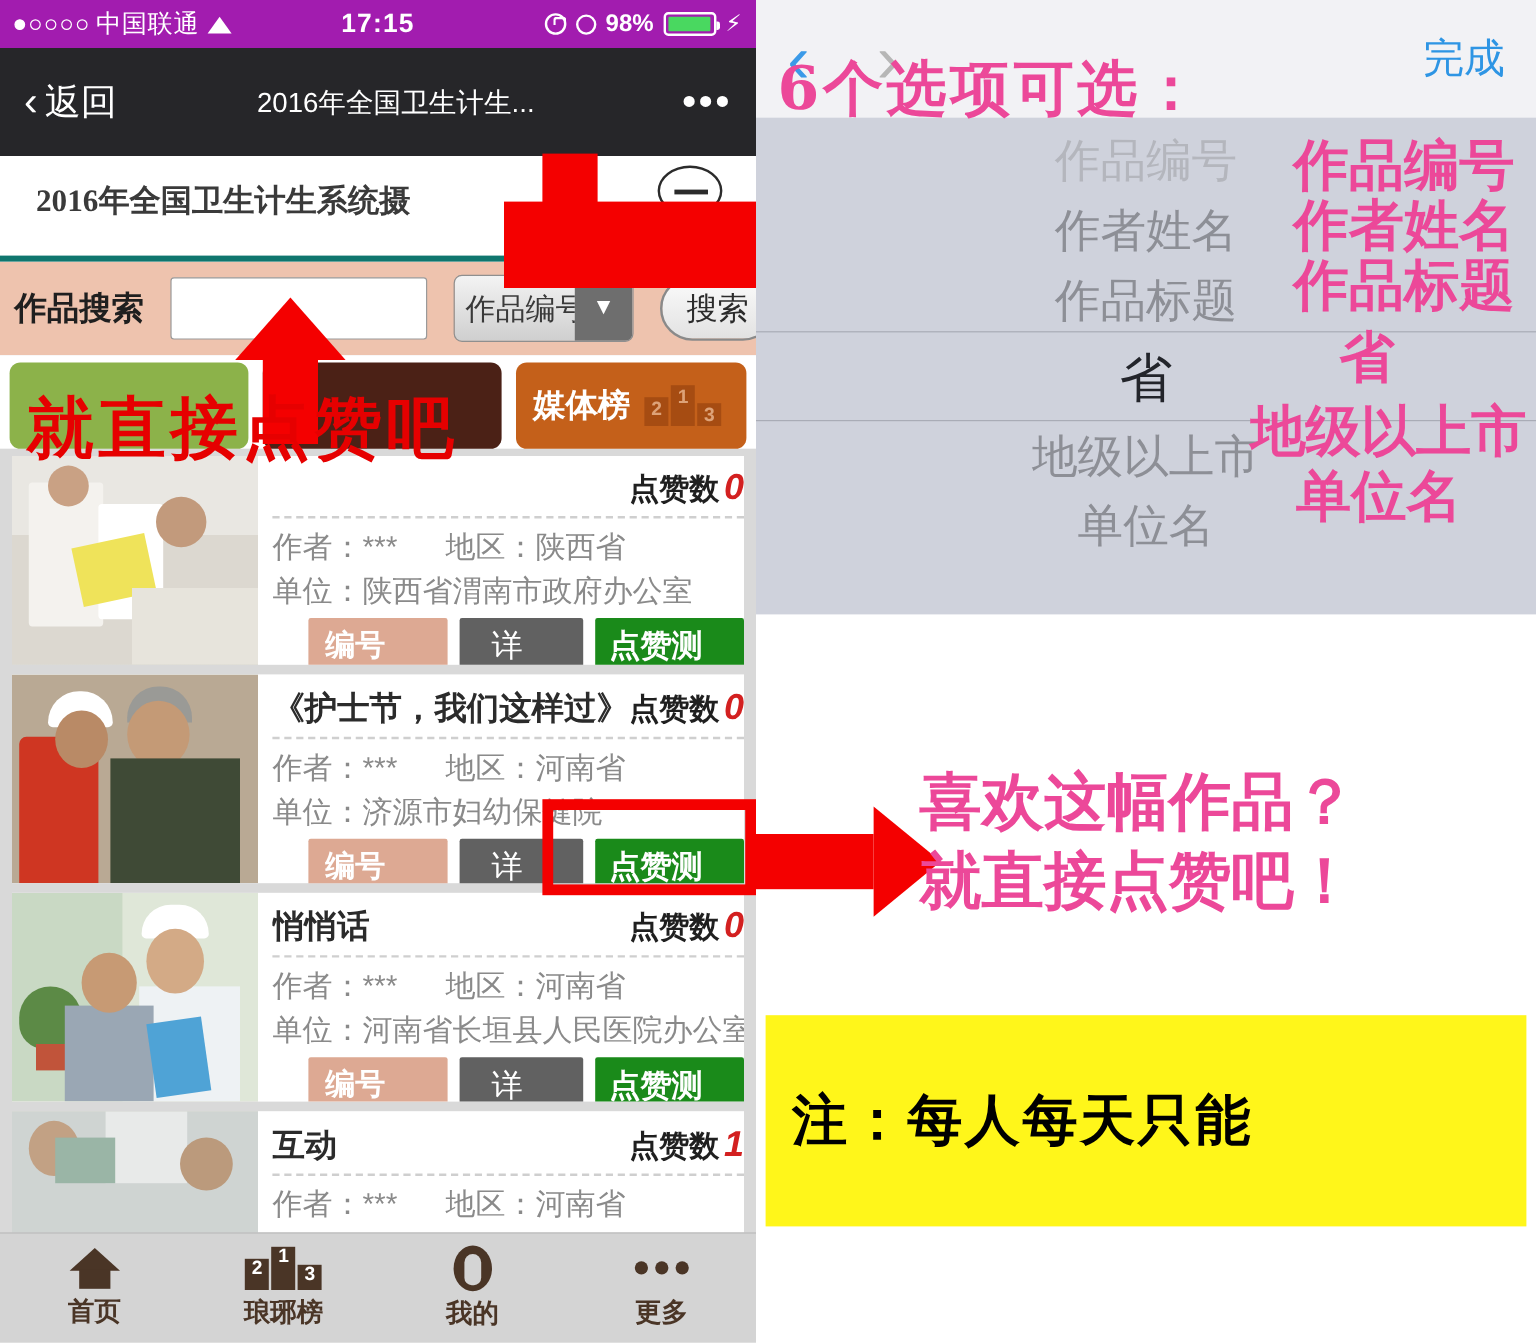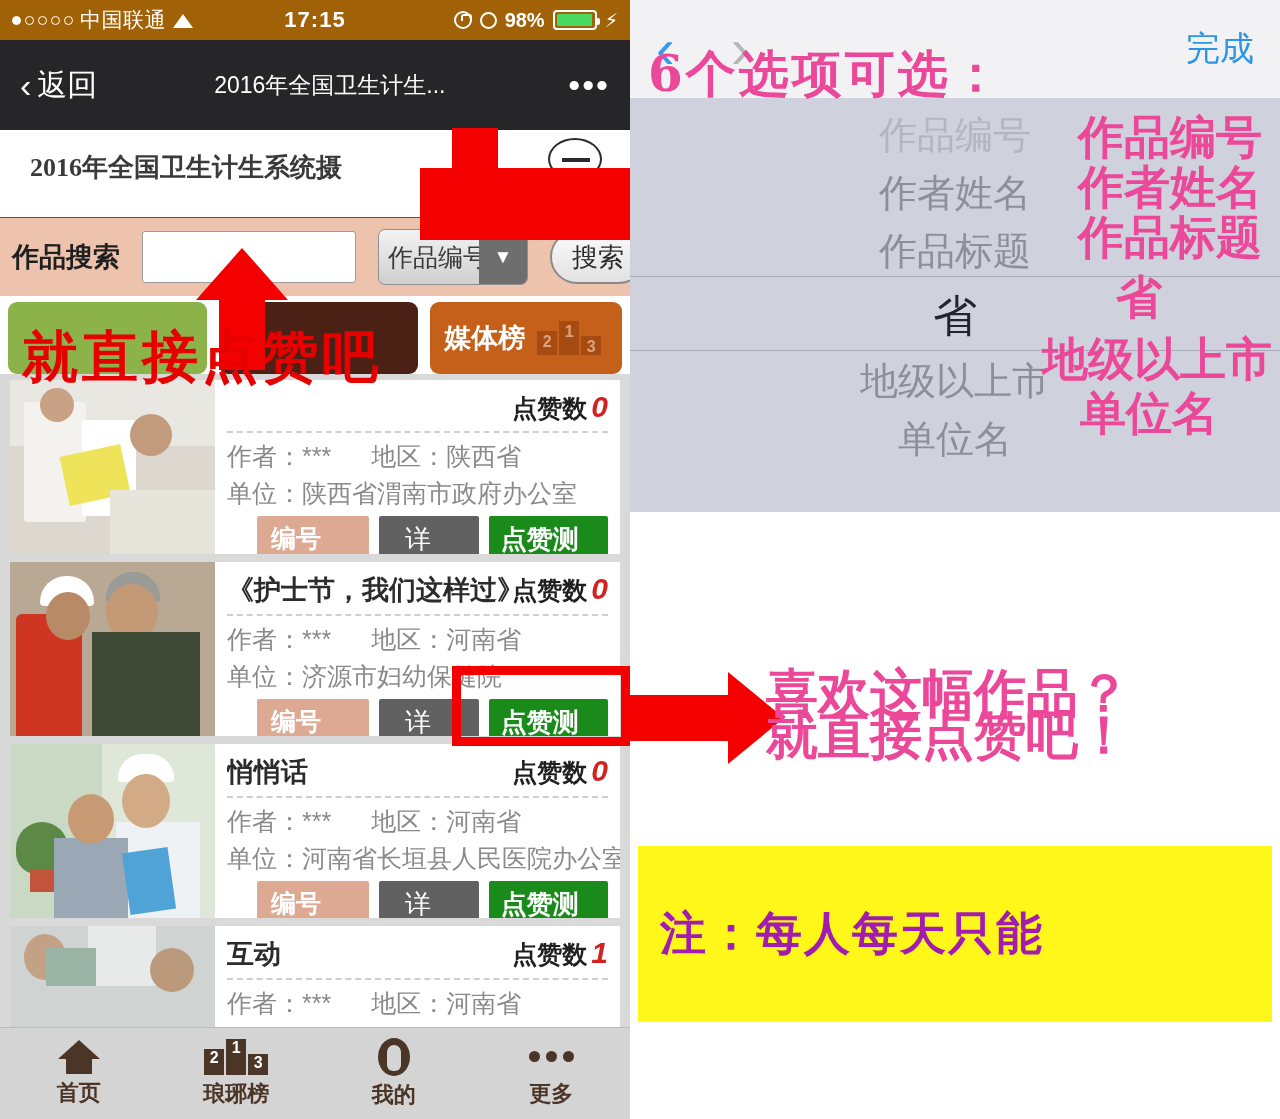--- a/index.html
+++ b/index.html
@@ -5,21 +5,21 @@
   * { margin:0; padding:0; box-sizing:border-box; }
   html,body { width:1280px; height:1119px; background:#fff;
     font-family:"Liberation Sans","DejaVu Sans",sans-serif; overflow:hidden; }
   .stage { position:relative; width:1280px; height:1119px; }
 
   
   .phone { position:absolute; left:0; top:0; width:630px; height:1119px;
     background:#ddd; overflow:hidden; }
 
   
-  .statusbar { position:relative; height:40px; background:#a16207; color:#fff;
+  .statusbar { position:relative; height:40px; background:#a21caf; color:#fff;
     display:flex; align-items:center; padding:0 12px; font-size:20px; }
   .sb-left { display:flex; align-items:center; gap:7px; }
   .dots { display:flex; gap:4px; align-items:center; }
   .dots i { width:9px; height:9px; border-radius:50%; border:1.4px solid #fff;
     display:block; }
   .dots i.on { background:#fff; }
   .sb-carrier { font-size:21px; letter-spacing:.5px; }
   .wifi { position:relative; width:20px; height:15px; }
   .wifi::before { content:""; position:absolute; left:0; bottom:0; width:0; height:0;
     border-left:10px solid transparent; border-right:10px solid transparent;
@@ -45,21 +45,21 @@
   .navbar { height:90px; background:#262629; color:#fff; display:flex;
     align-items:center; padding:0 20px; }
   .nb-back { display:flex; align-items:center; gap:6px; font-size:30px; cursor:pointer; }
   .nb-chev { font-size:34px; font-weight:300; line-height:1; }
   .nb-title { flex:1; text-align:center; font-size:23px; font-weight:500;
     white-space:nowrap; overflow:hidden; margin-left:-6px; }
   .nb-more { font-size:34px; letter-spacing:2px; line-height:.6; }
 
   
   .wbhead { position:relative; height:88px; background:#fff;
-    border-bottom:1px solid #0f766e; }
+    border-bottom:5px solid #0f766e; }
   .wbhead-title { position:absolute; left:30px; top:20px; font-size:26px;
     font-weight:700; color:#3a3a3a; font-family:"Liberation Serif",serif;
     white-space:nowrap; }
   .menu-btn { position:absolute; right:26px; top:8px; width:58px; text-align:center; }
   .menu-circ { width:54px; height:42px; border:2.5px solid #2b2b2b;
     border-radius:50%; margin:0 auto; position:relative; }
   .menu-circ::after { content:""; position:absolute; left:12px; top:18px; width:28px;
     height:4px; background:#2b2b2b; }
   .menu-lbl { font-size:17px; color:#444; letter-spacing:1px; margin-top:-2px; }
 
@@ -94,21 +94,21 @@
     display:flex; align-items:flex-start; justify-content:center; width:20px;
     padding-top:2px; }
   .p2 { height:24px; } .p1 { height:34px; } .p3 { height:19px; }
 
   
   .list { background:#d9d9d9; padding:6px 10px 0 10px; }
   .card { display:flex; background:#fff; margin-bottom:8px; height:174px;
     overflow:hidden; }
   .card .thumb { width:205px; flex:none; position:relative; overflow:hidden;
     background:#c9c9c0; }
-  .card .body { flex:1; padding:10px 12px 0 12px; min-width:0; position:relative; }
+  .card .body { flex:1; padding:10px 0 0 12px; min-width:0; position:relative; }
   .c-top { display:flex; align-items:baseline; border-bottom:2px dashed #cfcfcf;
     padding-bottom:6px; }
   .c-title { font-size:27px; color:#2b2b2b; font-weight:700; white-space:nowrap;
     overflow:hidden; }
   .c-likes { margin-left:auto; font-size:25px; font-weight:700; color:#1f1f1f;
     white-space:nowrap; }
   .c-likes b { color:#d32020; font-size:30px; font-style:italic; margin-left:4px; }
   .c-meta { display:flex; gap:40px; margin-top:7px; font-size:25px; color:#8a8a8a; }
   .c-unit { margin-top:4px; font-size:25px; color:#8a8a8a; white-space:nowrap; }
   .c-btns { display:flex; gap:10px; margin-top:6px; padding-left:30px; }
@@ -173,21 +173,21 @@
   
   .r-ann { position:absolute; color:#ec4899; font-weight:700;
     font-family:"DejaVu Serif","Liberation Serif",serif; line-height:1.12;
     white-space:nowrap; }
   .arrow-right { position:absolute; display:flex; align-items:center; }
   .arrow-right .stem { height:46px; background:#f40000; }
   .arrow-right .head { width:0; height:0; border-top:46px solid transparent;
     border-bottom:46px solid transparent; border-left:56px solid #f40000; }
   .note { position:absolute; background:#fff61a; display:flex; flex-direction:column;
     justify-content:center; padding-left:22px; gap:10px; }
-  .note div { font-size:46px; color:#a21caf; font-weight:700;
+  .note div { font-size:46px; color:#000000; font-weight:700;
     font-family:"DejaVu Serif","Liberation Serif",serif; letter-spacing:2px; }
 
   
   .th1 { position:absolute; inset:0;
     background:linear-gradient(#e9e7e2 0 38%,#dcd8d0 38% 100%); }
   .th1 .doc { position:absolute; left:14px; top:22px; width:62px; height:120px;
     background:#f4f2ee; border-radius:3px; }
   .th1 .doc2 { position:absolute; left:72px; top:40px; width:54px; height:96px;
     background:#fff; border-radius:3px; }
   .th1 .face { position:absolute; left:30px; top:8px; width:34px; height:34px;
@@ -496,20 +496,20 @@
     <div class="r-ann" style="right:18px; top:162px; font-size:46px;">作者姓名</div>
     <div class="r-ann" style="right:18px; top:212px; font-size:46px;">作品标题</div>
     <div class="r-ann" style="right:118px; top:272px; font-size:46px;">省</div>
     <div class="r-ann" style="right:8px; top:334px; font-size:46px;">地级以上市</div>
     <div class="r-ann" style="right:62px; top:388px; font-size:46px;">单位名</div>
 
     <div class="arrow-right" style="left:-8px; top:672px;">
       <div class="stem" style="width:106px;"></div>
         <div class="head"></div>
     </div>
-    <div class="r-ann" style="left:136px; top:664px; font-size:52px;">喜欢这幅作品？</div>
+    <div class="r-ann" style="left:136px; top:640px; font-size:52px;">喜欢这幅作品？</div>
     <div class="r-ann" style="left:136px; top:706px; font-size:52px;">就直接点赞吧！</div>
 
     <div class="note" style="left:8px; top:846px; width:634px; height:176px;">
       <div>注：每人每天只能</div>
     </div>
   </div>
 </div>
 
 </body></html>

